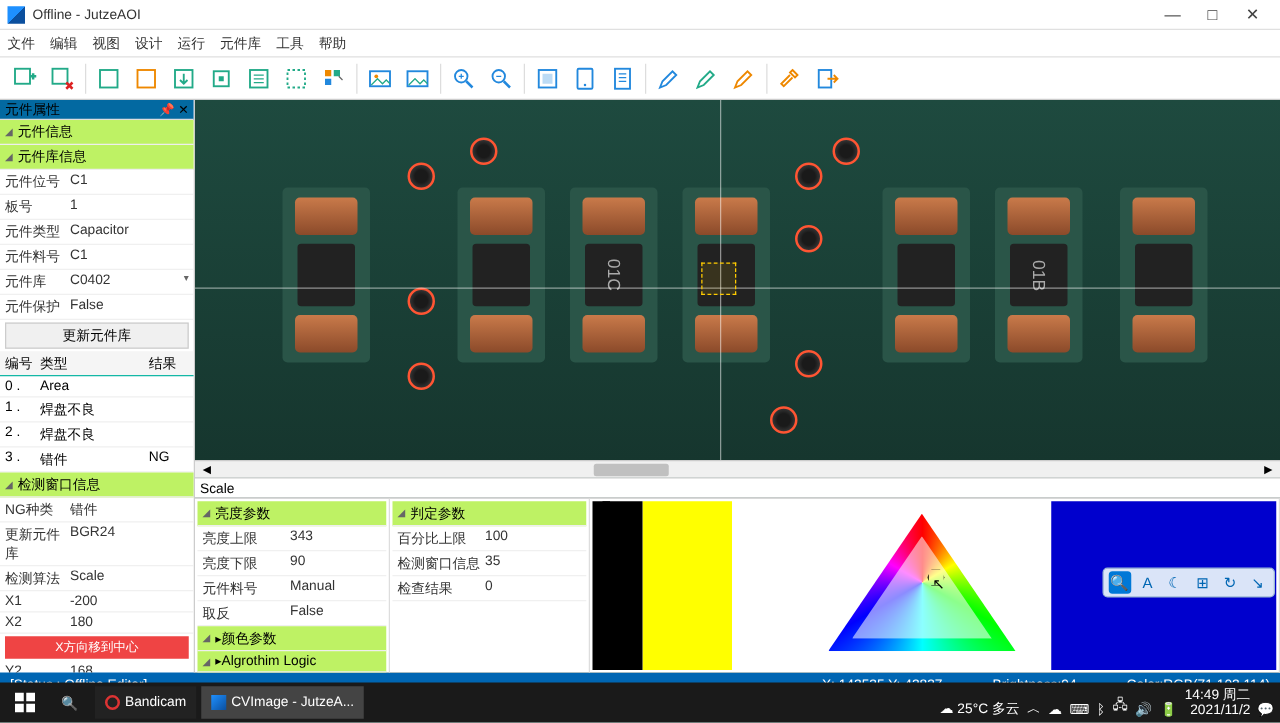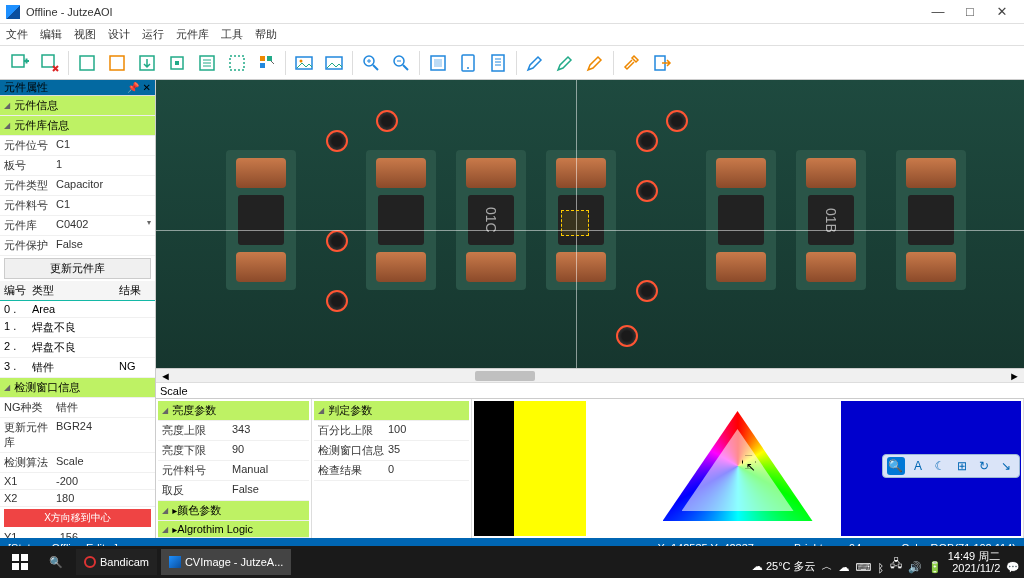--- a/index.html
+++ b/index.html
@@ -295,24 +295,20 @@
     <div class="prop-row">
         <span class="k">X1</span>
         <span class="v">-200</span>
       </div>
     <div class="prop-row">
         <span class="k">X2</span>
         <span class="v">180</span>
       </div>
     <div class="btn-blue">X方向移到中心</div>
     <div class="prop-row">
-        <span class="k">Y1</span>
-        <span class="v">-156</span>
-      </div>
-    <div class="prop-row">
         <span class="k">Y2</span>
         <span class="v">168</span>
       </div>
 
   </div>
 
   <div class="center">
     <div class="pcb-view">
 
       <div class="component" style="left:70px; top:70px;">

